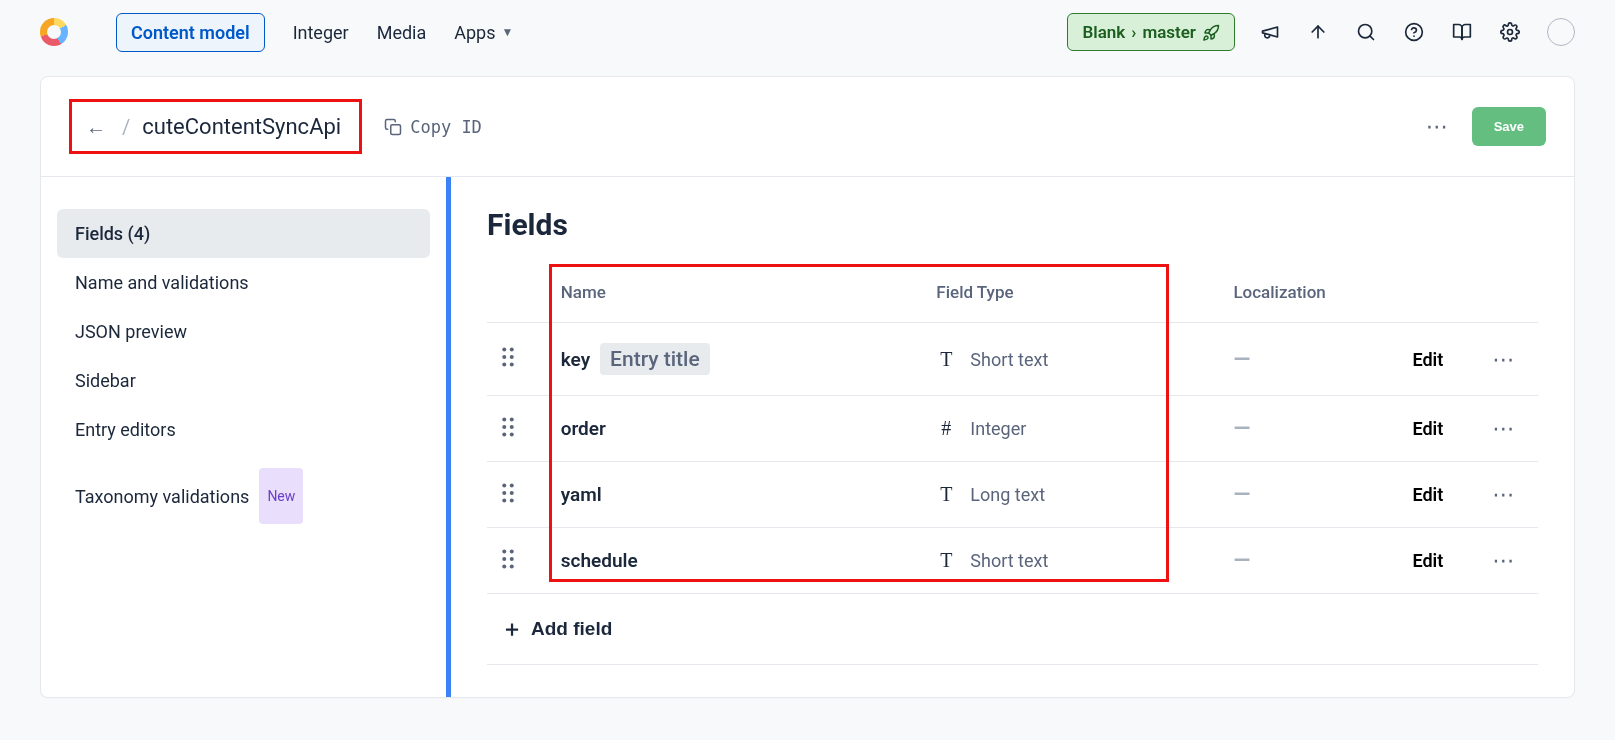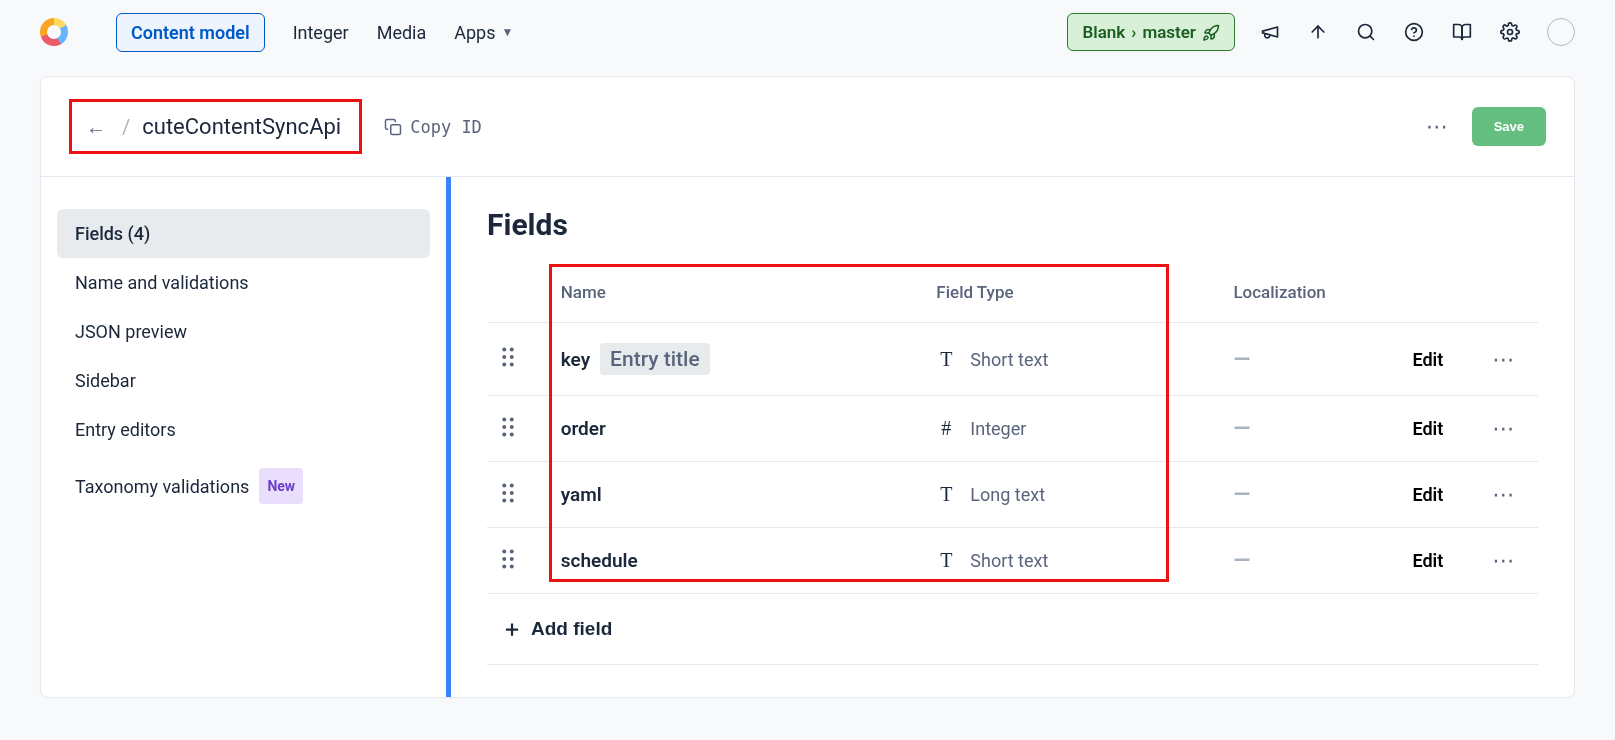--- a/index.html
+++ b/index.html
@@ -107,22 +107,22 @@
     color:#1b273a;
     border-radius:6px;
     cursor:pointer;
     display:flex; align-items:center; gap:10px;
   }
   .side-item.active { background:#e7ebee; font-weight:500; }
   .new-badge {
     background:#e9defb;
     color:#6a3fc9;
     font-size:14px;
-    font-weight:700;
-    padding:10px 8px;
+    font-weight:400;
+    padding:20px 8px;
     border-radius:4px;
   }
 
   .main {
     flex:1;
     padding: 30px 36px;
   }
   .main h1 { font-size:30px; font-weight:700; margin-bottom: 20px; }
 
   .table {

